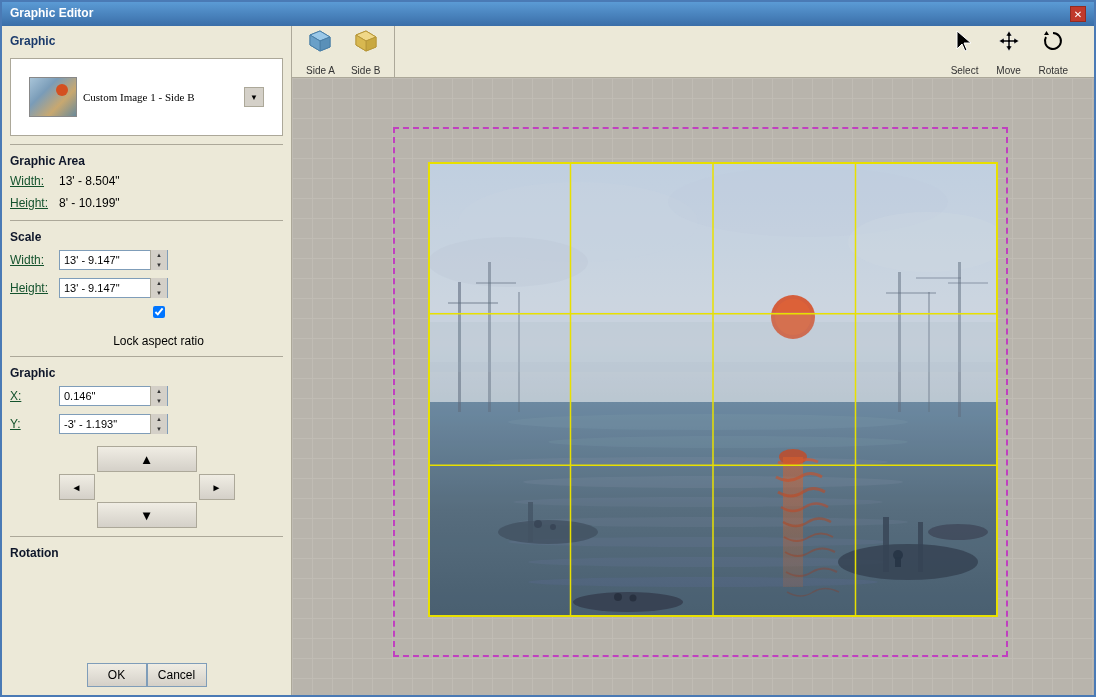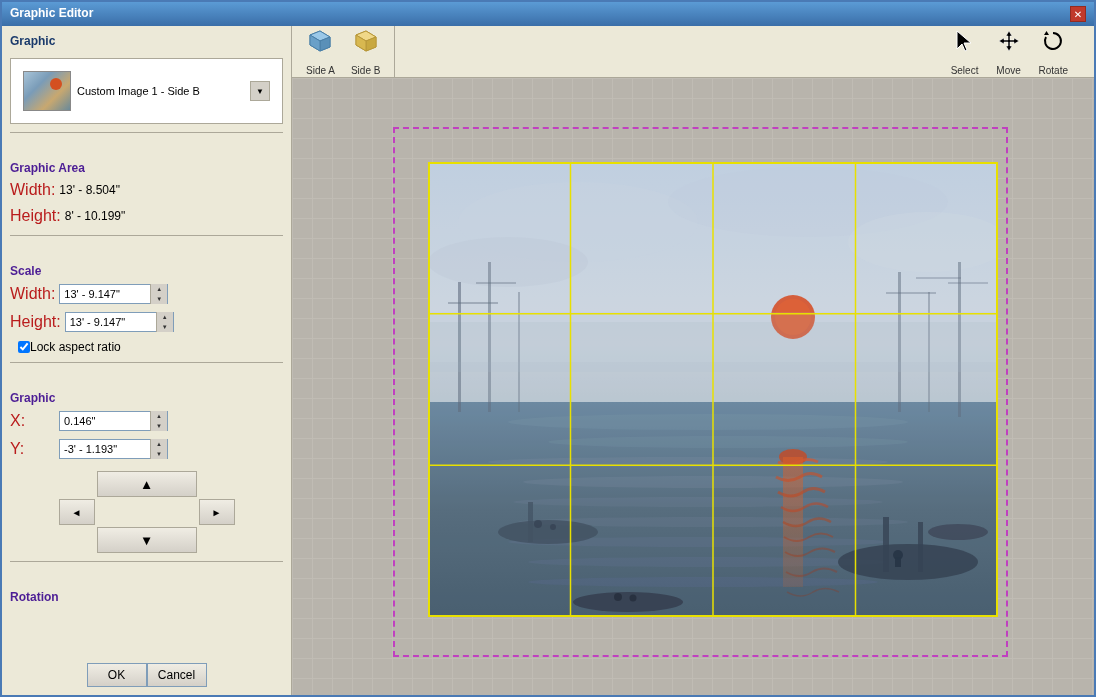--- a/index.html
+++ b/index.html
@@ -68,22 +68,23 @@
       font-size: 12px;
       margin-bottom: 4px;
     }
 
     .graphic-selector {
       display: flex;
       align-items: center;
       gap: 6px;
       background: white;
       border: 1px solid #aca899;
-      padding: 12px;
+      padding: 18px;
       width: 100%;
+      font-family: Liberation Serif, serif;
     }
 
     .graphic-thumbnail {
       width: 48px;
       height: 40px;
       background: linear-gradient(135deg, #a8c4d8, #7a9cb8, #c8a870, #6a8a9a);
       border: 1px solid #888;
       flex-shrink: 0;
       position: relative;
       overflow: hidden;
@@ -125,23 +126,24 @@
     }
 
     .field-row {
       display: flex;
       align-items: center;
       gap: 4px;
       margin-bottom: 2px;
     }
 
     .field-label {
-      color: #b91c1c;
-      font-size: 16px;
+      color: #14532d;
+      font-size: 12px;
       min-width: 45px;
+      text-decoration: underline;
     }
 
     .field-value {
       color: #000;
       font-size: 12px;
     }
 
     .spinbox {
       display: flex;
       align-items: center;
@@ -176,22 +178,23 @@
       display: flex;
       align-items: center;
       justify-content: center;
       font-size: 6px;
       color: #333;
     }
 
     .checkbox-row {
       display: flex;
       align-items: center;
-      gap: 0;
-      margin-left: 8px;
+      gap: 16px;
+      margin-left: 24px;
+      flex-direction: column;
     }
 
     .checkbox-row input[type="checkbox"] {
       width: 12px;
       height: 12px;
     }
 
     .fill-button {
       width: 48px;
       height: 22px;
@@ -352,24 +355,24 @@
       overflow: hidden;
     }
 
     
     .monet-svg {
       width: 100%;
       height: 100%;
     }
 
     .section-header {
-      color: #4c1d95;
+      color: #0f172a;
       font-weight: bold;
       font-size: 12px;
-      margin-top: 20px;
+      margin-top: 1px;
     }
 
     .toolbar-spacer {
       flex: 1;
     }
   </style>
 </head>
 <body>
 
 <div class="window">

